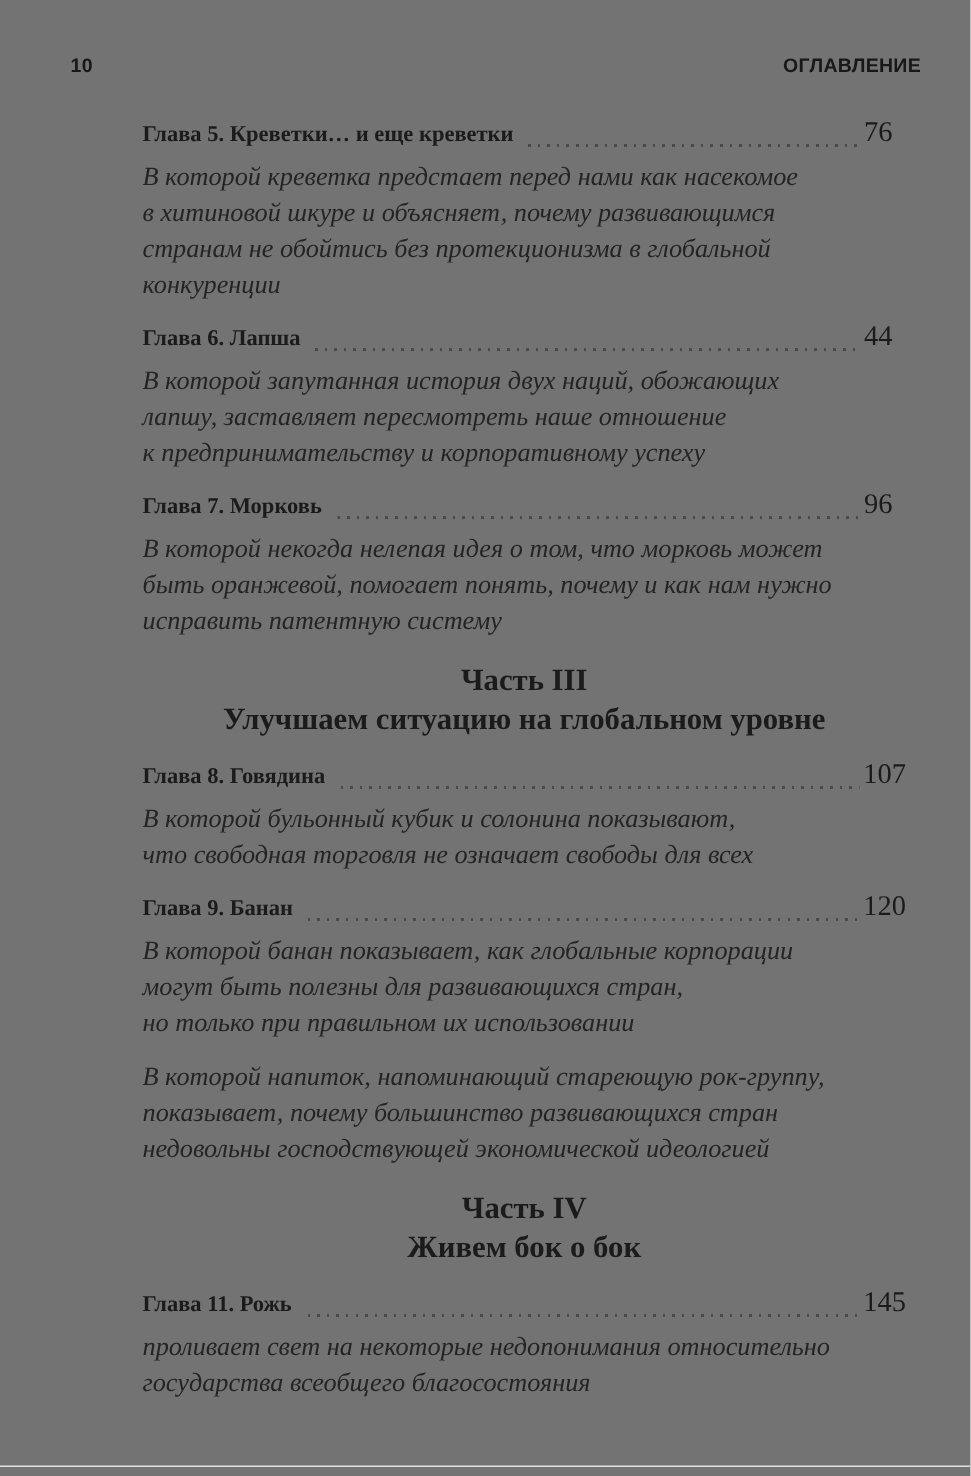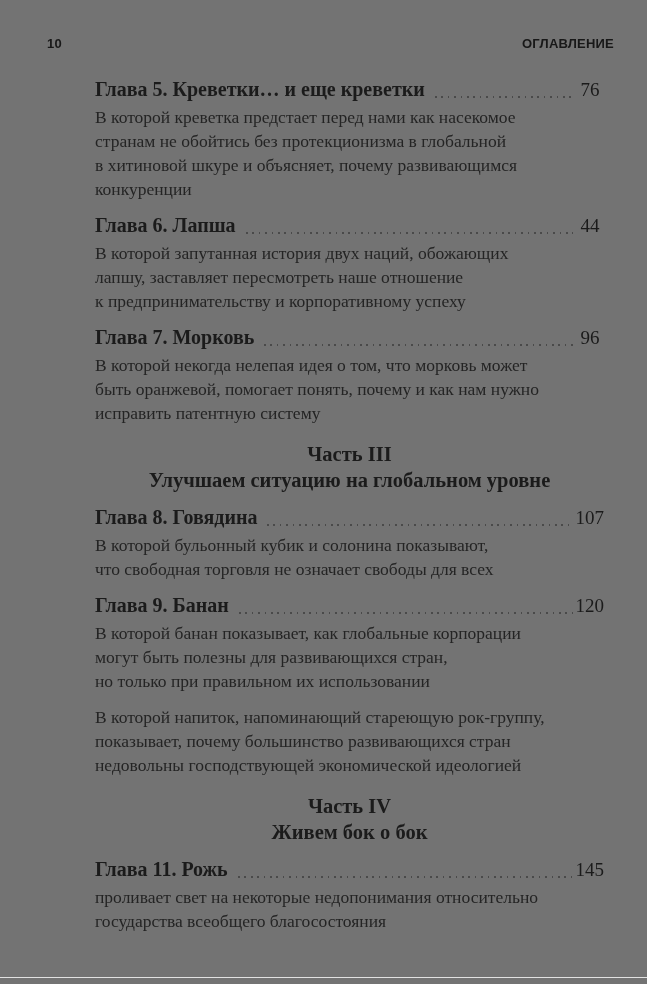--- a/index.html
+++ b/index.html
@@ -23,43 +23,44 @@
     font-size: 13px;
     letter-spacing: 0.2px;
     color: #181818;
   }
   .running-title { text-transform: uppercase; }
   .content { margin: 26px 43px 0 95px; }
   .entry { margin-bottom: 12px; }
   .entry-line { display: flex; align-items: baseline; }
   .entry-title {
     font-weight: 700;
-    font-size: 20px;
+    font-size: 15px;
     line-height: 24px;
     white-space: nowrap;
     color: #1b1b1b;
   }
   .leader {
     flex: 1;
     height: 2px;
     align-self: flex-end;
     margin: 0 3px 4px 10px;
     background-image: repeating-linear-gradient(90deg,
       #4a4a4a 0, #4a4a4a 1.7px, transparent 1.7px, transparent 6.4px);
   }
   .pagenum {
     font-size: 19px;
     line-height: 24px;
     min-width: 28px;
-    text-align: center;
+    text-align: left;
     white-space: nowrap;
     color: #1b1b1b;
   }
   .entry-desc {
     margin-top: 3px;
+    font-style: italic;
     font-size: 17.5px;
     line-height: 24px;
     color: #242424;
   }
   .entry-desc div { white-space: nowrap; }
   .part-heading {
     text-align: center;
     font-weight: 700;
     font-size: 20.5px;
     line-height: 26px;
@@ -88,22 +89,22 @@
   <div class="content">
 
     <div class="entry">
       <div class="entry-line">
         <span class="entry-title">Глава 5. Креветки… и еще креветки</span>
         <span class="leader"></span>
         <span class="pagenum">76</span>
       </div>
       <div class="entry-desc">
         <div>В которой креветка предстает перед нами как насекомое</div>
+        <div>в хитиновой шкуре и объясняет, почему развивающимся</div>
         <div>странам не обойтись без протекционизма в глобальной</div>
-        <div>в хитиновой шкуре и объясняет, почему развивающимся</div>
         <div>конкуренции</div>
       </div>
     </div>
 
     <div class="entry">
       <div class="entry-line">
         <span class="entry-title">Глава 6. Лапша</span>
         <span class="leader"></span>
         <span class="pagenum">44</span>
       </div>

